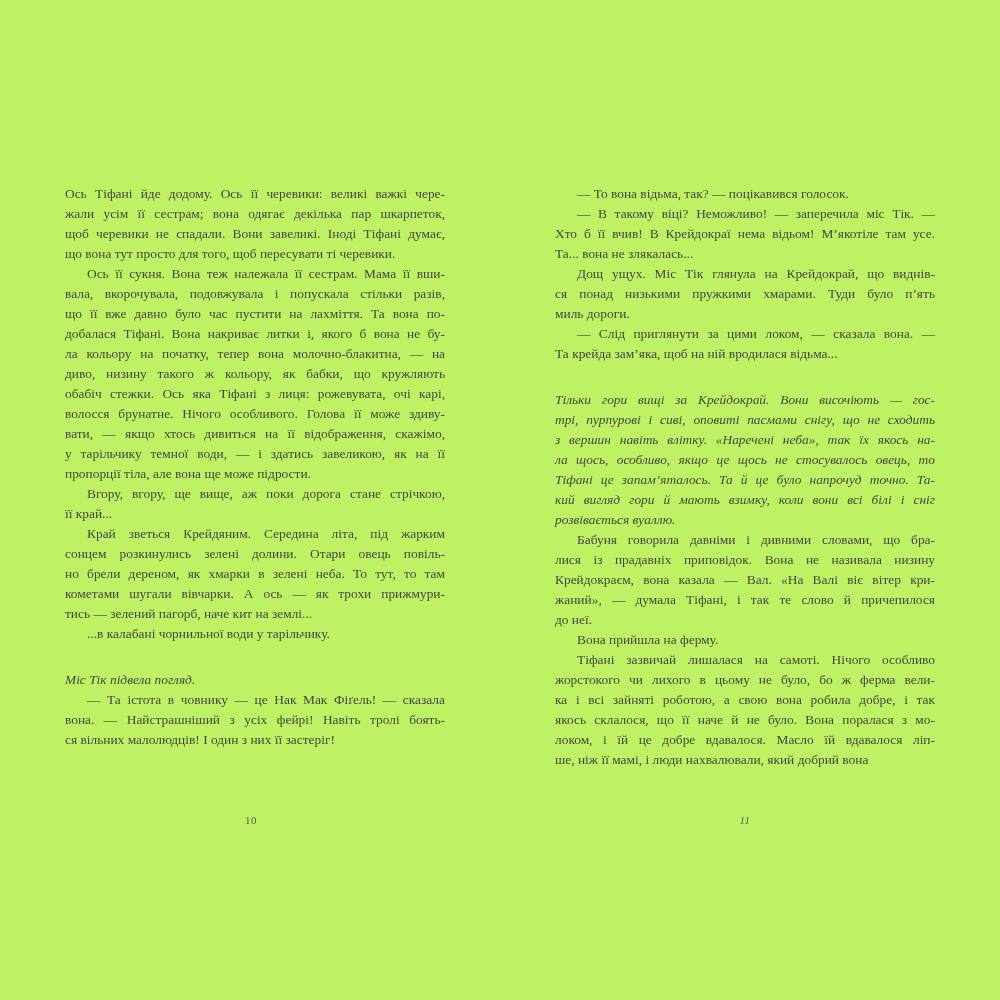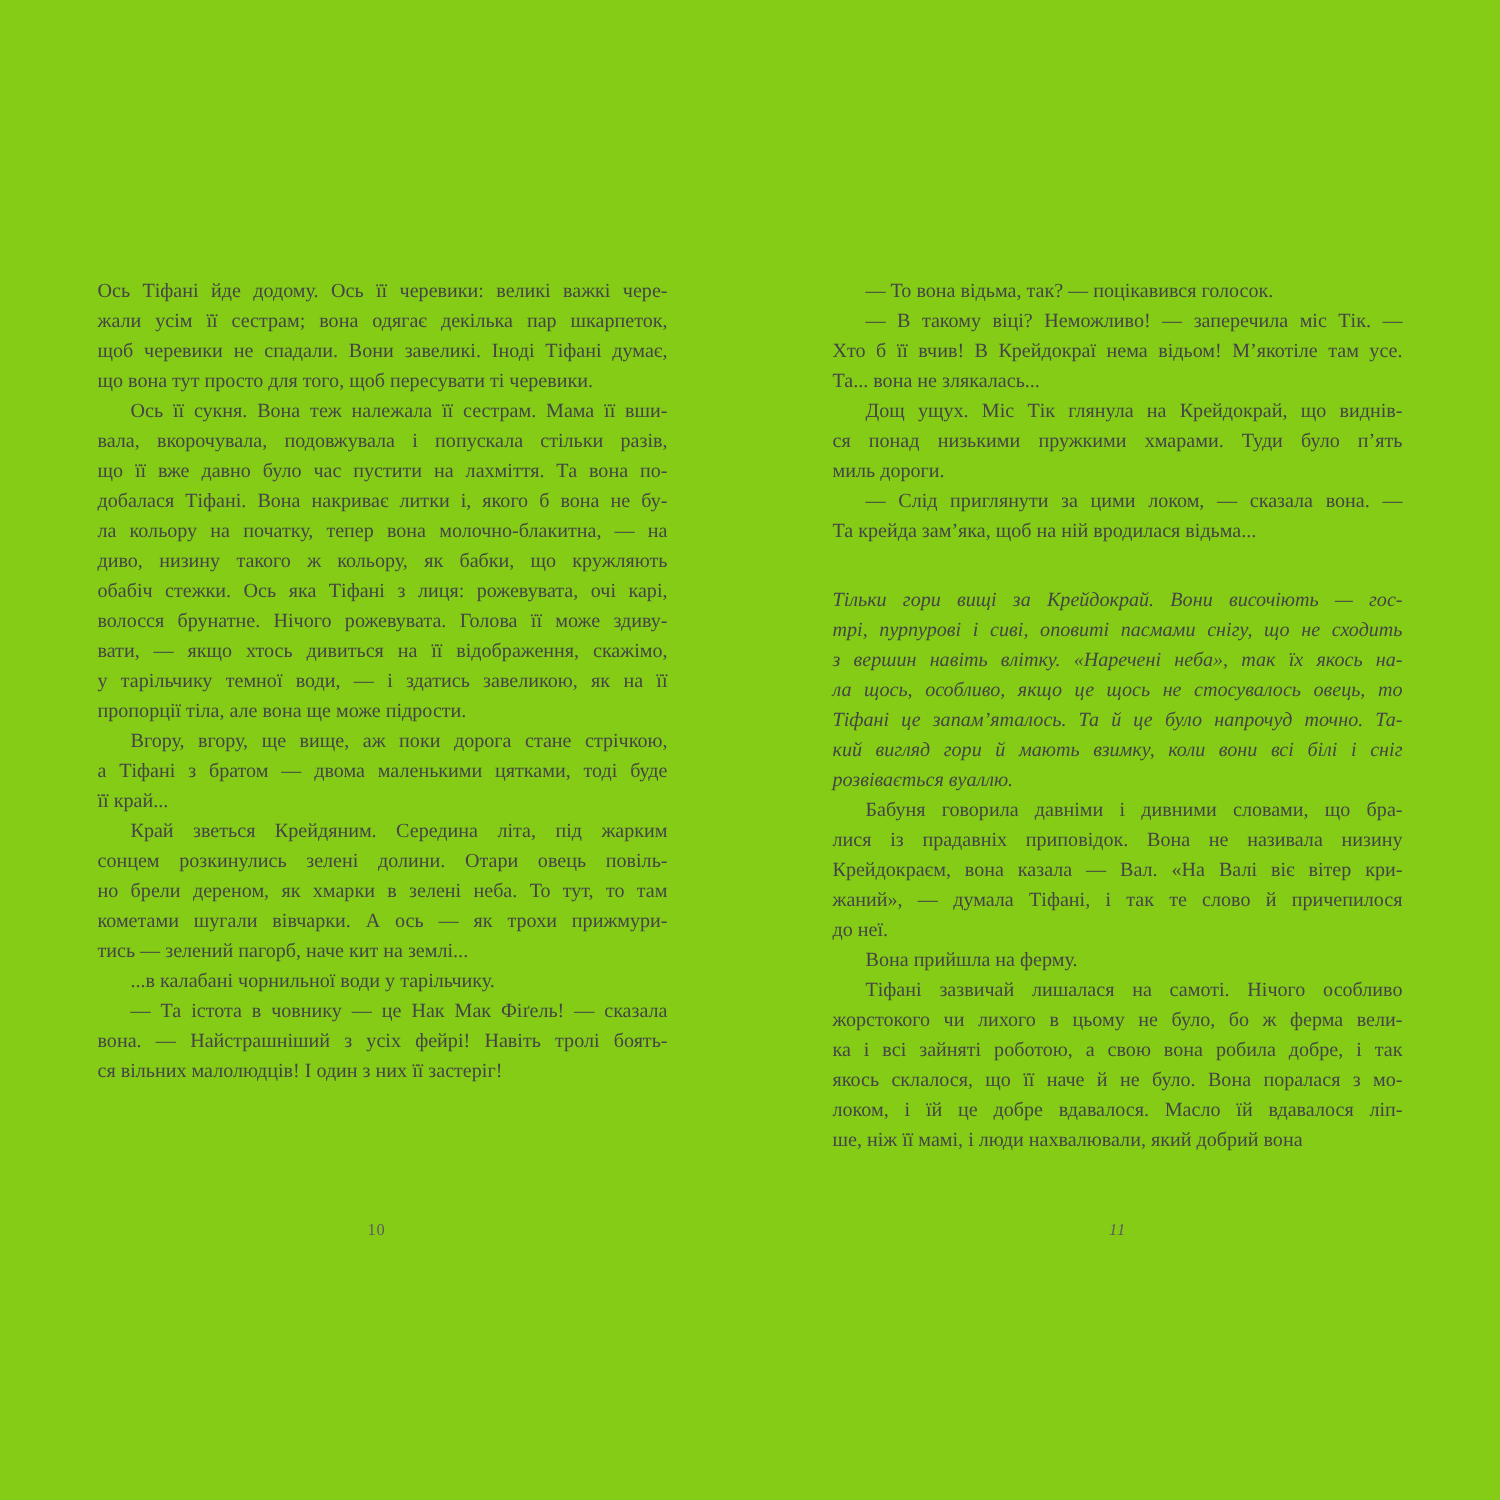--- a/index.html
+++ b/index.html
@@ -10,21 +10,21 @@
   body {
     width: 1000px;
     height: 1000px;
     position: relative;
     font-family: "Liberation Serif", serif;
     color: #454545;
   }
   .book-spread {
     position: absolute;
     inset: 0;
-    background: #84cc16;
+    background: #bef264;
   }
   .page {
     position: absolute;
     top: 184px;
     width: 380px;
   }
   .page.left  { left: 65px; }
   .page.right { left: 555px; }
 
   .paragraph { margin: 0; }
@@ -65,39 +65,41 @@
         <div class="line last">що вона тут просто для того, щоб пересувати ті черевики.</div>
       </div>
       <div class="paragraph">
         <div class="line indent">Ось її сукня. Вона теж належала її сестрам. Мама її вши-</div>
         <div class="line">вала, вкорочувала, подовжувала і попускала стільки разів,</div>
         <div class="line">що її вже давно було час пустити на лахміття. Та вона по-</div>
         <div class="line">добалася Тіфані. Вона накриває литки і, якого б вона не бу-</div>
         <div class="line">ла кольору на початку, тепер вона молочно-блакитна, — на</div>
         <div class="line">диво, низину такого ж кольору, як бабки, що кружляють</div>
         <div class="line">обабіч стежки. Ось яка Тіфані з лиця: рожевувата, очі карі,</div>
-        <div class="line">волосся брунатне. Нічого рожевувата. Голова її може здиву-</div>
+        <div class="line">волосся брунатне. Нічого особливого. Голова її може здиву-</div>
         <div class="line">вати, — якщо хтось дивиться на її відображення, скажімо,</div>
         <div class="line">у тарільчику темної води, — і здатись завеликою, як на її</div>
         <div class="line last">пропорції тіла, але вона ще може підрости.</div>
       </div>
       <div class="paragraph">
         <div class="line indent">Вгору, вгору, ще вище, аж поки дорога стане стрічкою,</div>
-        <div class="line">а Тіфані з братом — двома маленькими цятками, тоді буде</div>
         <div class="line last">її край...</div>
       </div>
       <div class="paragraph">
         <div class="line indent">Край зветься Крейдяним. Середина літа, під жарким</div>
         <div class="line">сонцем розкинулись зелені долини. Отари овець повіль-</div>
         <div class="line">но брели дереном, як хмарки в зелені неба. То тут, то там</div>
         <div class="line">кометами шугали вівчарки. А ось — як трохи прижмури-</div>
         <div class="line last">тись — зелений пагорб, наче кит на землі...</div>
       </div>
       <div class="paragraph">
         <div class="line last indent">...в калабані чорнильної води у тарільчику.</div>
+      </div>
+      <div class="paragraph gap-before">
+        <div class="line last">Міс Тік підвела погляд.</div>
       </div>
       <div class="paragraph">
         <div class="line indent">— Та істота в човнику — це Нак Мак Фіґель! — сказала</div>
         <div class="line">вона. — Найстрашніший з усіх фейрі! Навіть тролі боять-</div>
         <div class="line last">ся вільних малолюдців! І один з них її застеріг!</div>
       </div>
     </div>
 
   <div class="page right">
       <div class="paragraph">

